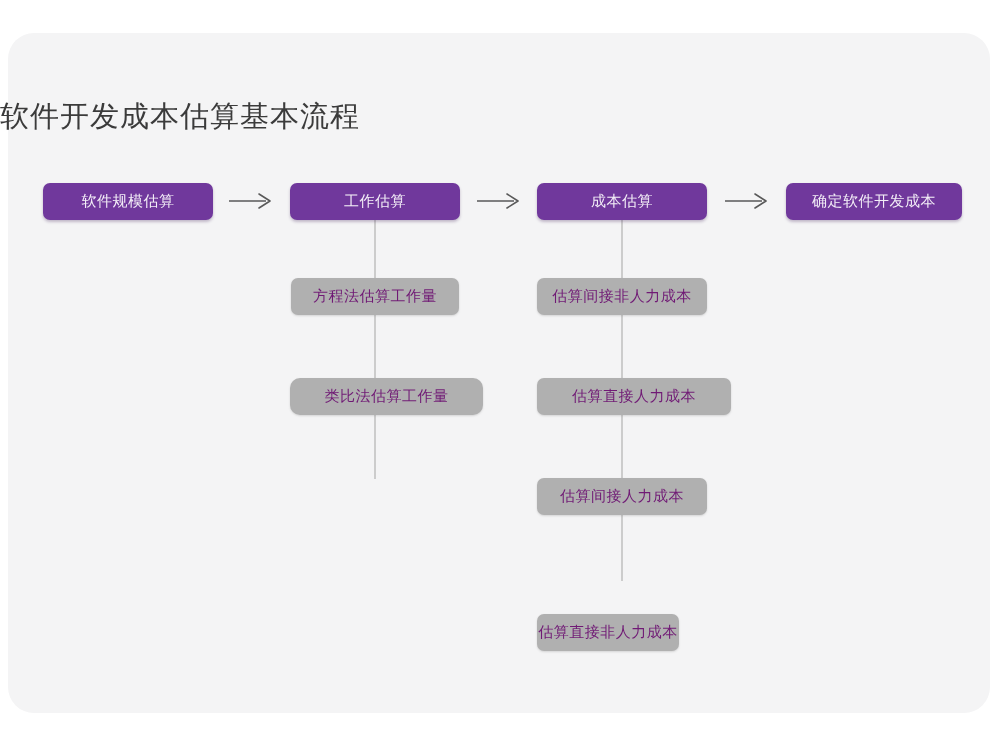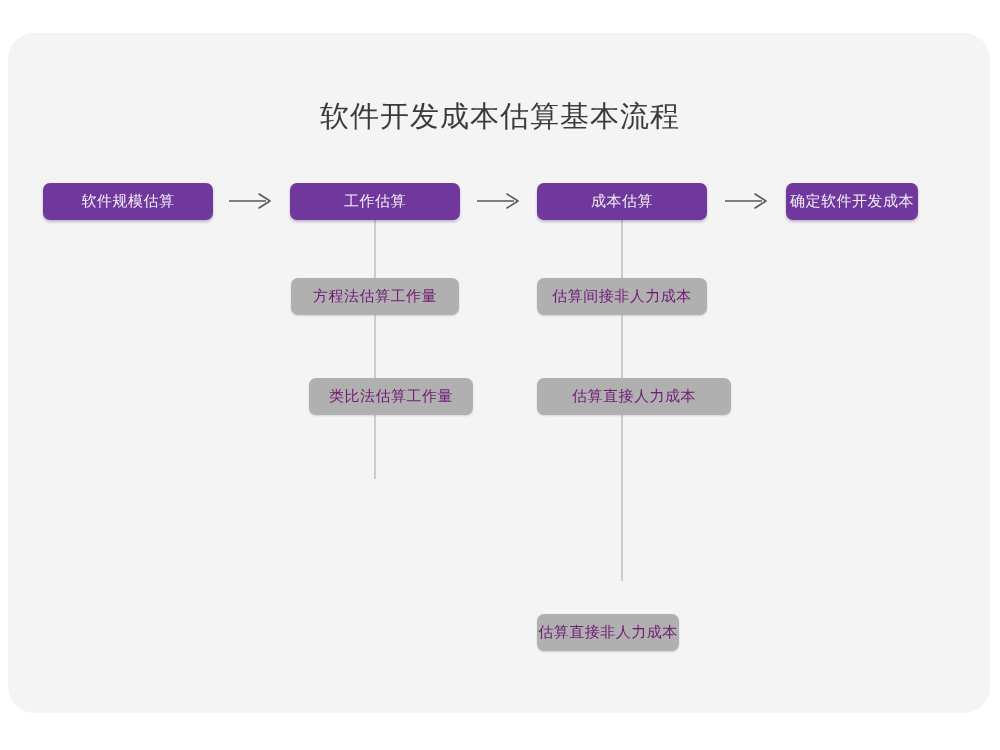--- a/index.html
+++ b/index.html
@@ -29,21 +29,21 @@
     background: #f4f4f5;
     border-radius: 26px;
   }
 
   
   #title {
     position: absolute;
     left: 0;
     top: 96px;
     width: 1000px;
-    text-align: center;
+    text-align: left;
     font-size: 29px;
     font-weight: 400;
     color: #3b3b3b;
     letter-spacing: 1px;
     line-height: 40px;
     white-space: nowrap;
   }
 
   
   .node {
@@ -104,21 +104,21 @@
   </div>
 
   <div class="node primary" style="left:537px; top:183px; width:170px; height:37px;">
     <span>成本估算</span>
   </div>
 
   <div class="node primary" style="left:290px; top:183px; width:170px; height:37px;">
     <span>工作估算</span>
   </div>
 
-  <div class="node primary" style="left:786px; top:183px; width:132px; height:37px;">
+  <div class="node primary" style="left:786px; top:183px; width:176px; height:37px;">
     <span>确定软件开发成本</span>
   </div>
 
   <div class="arrow" style="left:228px; top:190px;">
     <svg width="46" height="22" viewBox="0 0 46 22">
       <path d="M1 11 H38" stroke="#595959" stroke-width="1.6" fill="none"></path>
       <path d="M31 4 L42 11 L31 18" stroke="#595959" stroke-width="1.6" fill="none" stroke-linecap="round" stroke-linejoin="round"></path>
     </svg>
   </div>
 
@@ -133,31 +133,34 @@
     <svg width="46" height="22" viewBox="0 0 46 22">
       <path d="M1 11 H38" stroke="#595959" stroke-width="1.6" fill="none"></path>
       <path d="M31 4 L42 11 L31 18" stroke="#595959" stroke-width="1.6" fill="none" stroke-linecap="round" stroke-linejoin="round"></path>
     </svg>
   </div>
 
   <div class="node secondary" style="left:291px; top:278px; width:168px; height:37px;">
     <span>方程法估算工作量</span>
   </div>
 
-  <div class="node secondary" style="left:309px; top:378px; width:164px; height:37px;">
+  <div class="node secondary" style="left:290px; top:378px; width:193px; height:37px;border-radius:10px;">
     <span>类比法估算工作量</span>
   </div>
 
 
   <div class="node secondary" style="left:537px; top:278px; width:170px; height:37px;">
     <span>估算间接非人力成本</span>
   </div>
 
   <div class="node secondary" style="left:537px; top:378px; width:194px; height:37px;">
     <span>估算直接人力成本</span>
   </div>
 
+  <div class="node secondary" style="left:537px; top:478px; width:170px; height:37px;">
+    <span>估算间接人力成本</span>
+  </div>
 
   <div class="node secondary" style="left:537px; top:614px; width:142px; height:37px;">
     <span>估算直接非人力成本</span>
   </div>
 
 </div>
 
 </body></html>

